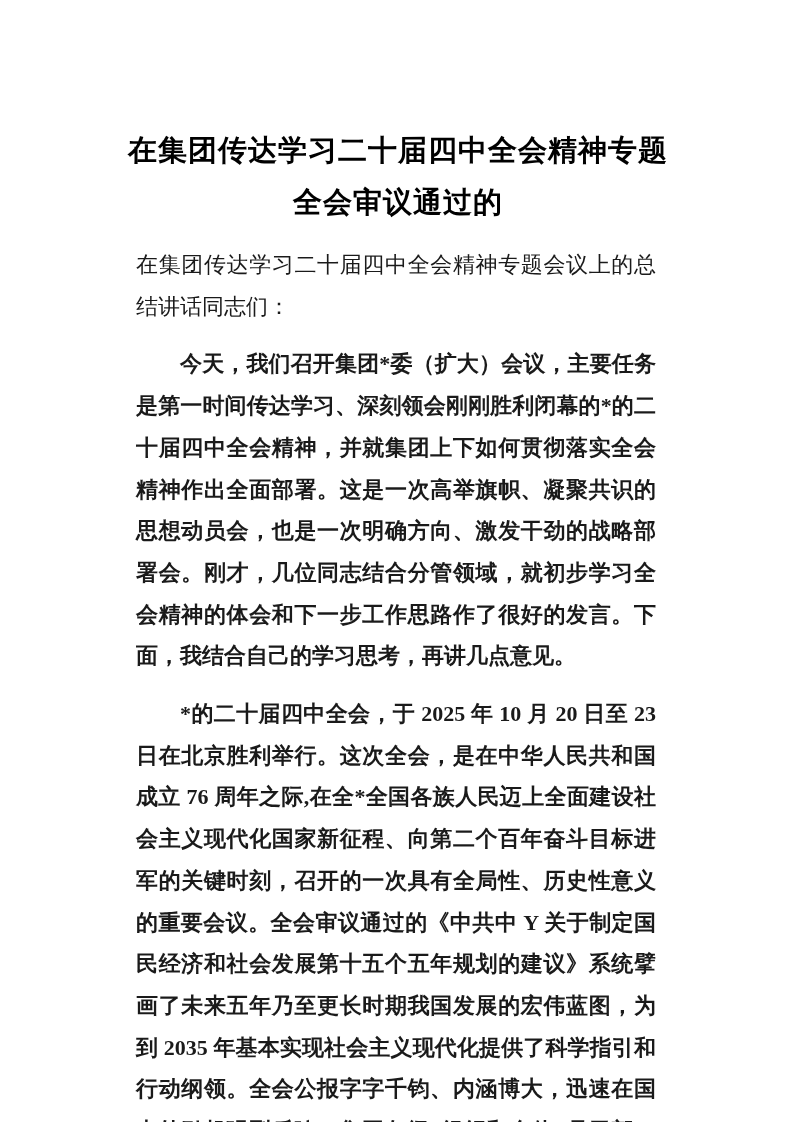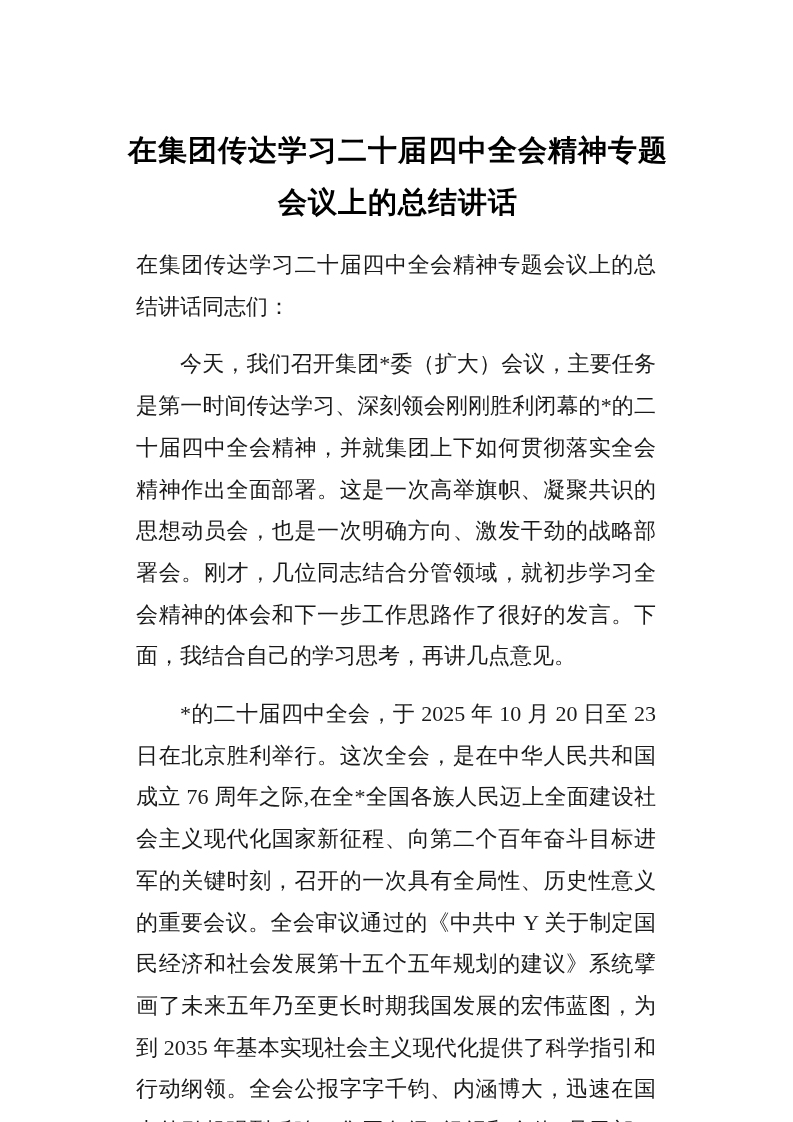--- a/index.html
+++ b/index.html
@@ -34,28 +34,29 @@
     font-size: 22px;
     line-height: 41.7px;
     color: #1a1a1a;
     font-weight: 400;
     text-align: justify;
     text-justify: inter-character;
     word-break: break-all;
   }
   .doc-body p.indent {
     text-indent: 2em;
+    font-weight: bold;
   }
 </style>
 </head>
 <body>
 
 <div class="page">
   <h1 class="doc-title">
     <span class="title-line">在集团传达学习二十届四中全会精神专题</span>
-    <span class="title-line">会议上的总结讲话</span>
+    <span class="title-line">全会审议通过的</span>
   </h1>
   <div class="doc-body">
     <p class="para">在集团传达学习二十届四中全会精神专题会议上的总结讲话同志们：</p>
     <p class="para indent">今天，我们召开集团*委（扩大）会议，主要任务是第一时间传达学习、深刻领会刚刚胜利闭幕的*的二十届四中全会精神，并就集团上下如何贯彻落实全会精神作出全面部署。这是一次高举旗帜、凝聚共识的思想动员会，也是一次明确方向、激发干劲的战略部署会。刚才，几位同志结合分管领域，就初步学习全会精神的体会和下一步工作思路作了很好的发言。下面，我结合自己的学习思考，再讲几点意见。</p>
     <p class="para indent">*的二十届四中全会，于 2025 年 10 月 20 日至 23 日在北京胜利举行。这次全会，是在中华人民共和国成立 76 周年之际,在全*全国各族人民迈上全面建设社会主义现代化国家新征程、向第二个百年奋斗目标进军的关键时刻，召开的一次具有全局性、历史性意义的重要会议。全会审议通过的《中共中 Y 关于制定国民经济和社会发展第十五个五年规划的建议》系统擘画了未来五年乃至更长时期我国发展的宏伟蓝图，为到 2035 年基本实现社会主义现代化提供了科学指引和行动纲领。全会公报字字千钧、内涵博大，迅速在国内外引起强烈反响。集团各级*组织和全体*员干部，必须站在</p>
   </div>
 </div>
 
 </body></html>

